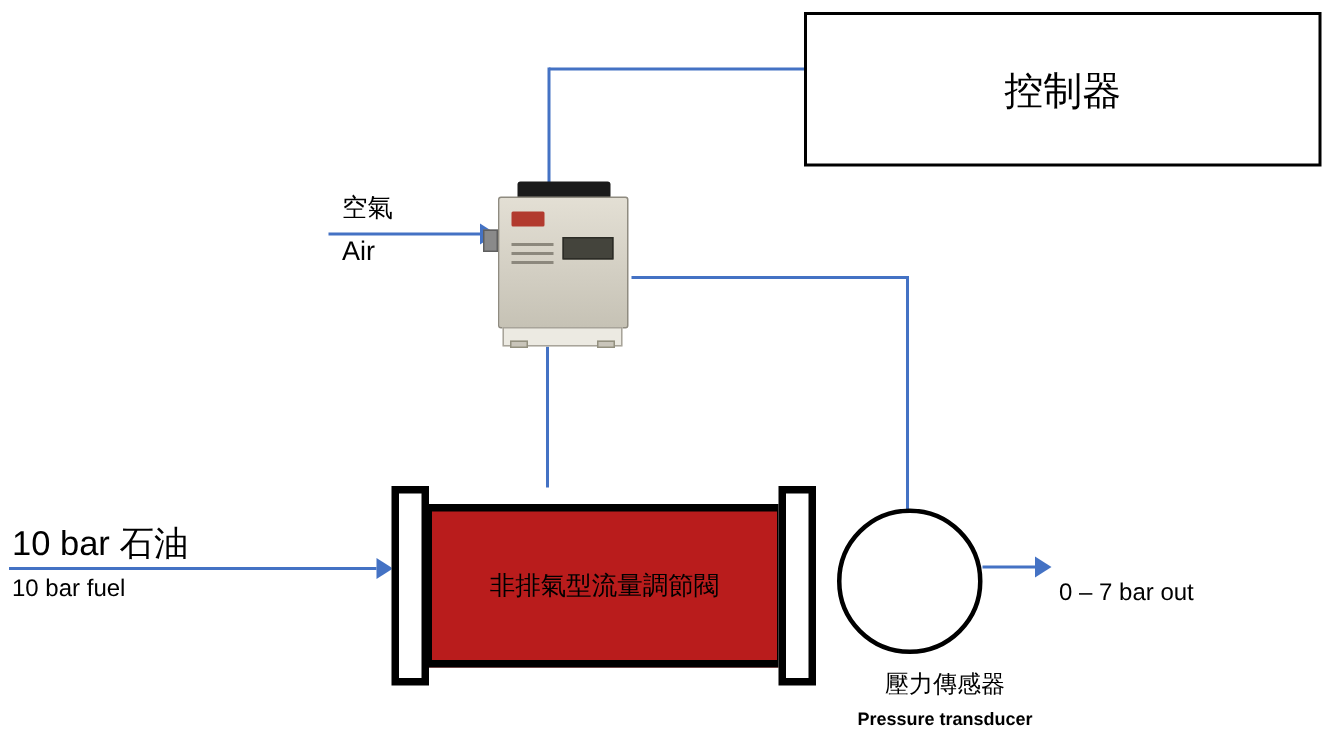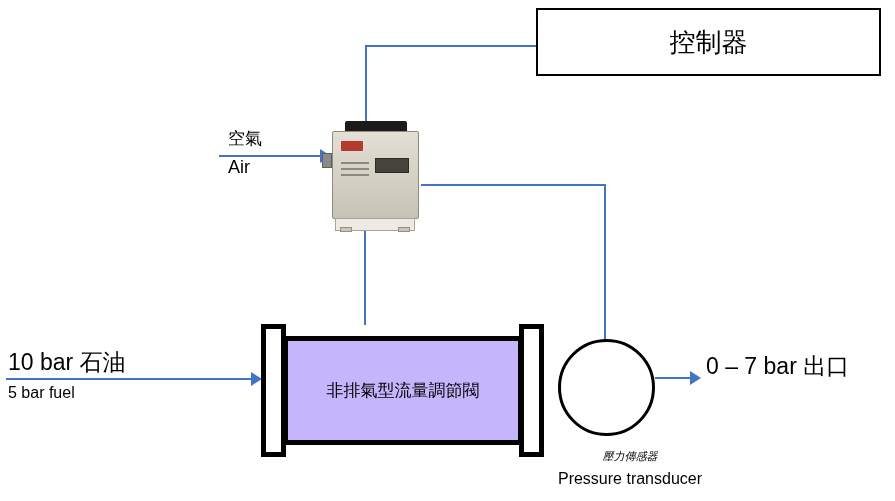--- a/index.html
+++ b/index.html
@@ -19,21 +19,21 @@
     position: absolute;
     width: 0; height: 0;
     border-top: 7px solid transparent;
     border-bottom: 7px solid transparent;
     border-left: 11px solid #4472c4;
   }
 
   
   .controller-box {
     position: absolute;
-    left: 536px; top: 8px; width: 345px; height: 68px;
+    left: 536px; top: 8px; width: 345px; height: 103px;
     border: 2px solid #000; background: #fff;
     display: flex; flex-direction: column; align-items: center; justify-content: center;
   }
   .controller-box .zh { font-size: 26px; line-height: 34px; }
   .controller-box .en { font-size: 24px; line-height: 30px; }
 
   
   .device { position: absolute; left: 330px; top: 121px; width: 92px; height: 110px; }
   .device-topcap { position: absolute; left: 15px; top: 0; width: 62px; height: 11px; background: #1b1b1b; border-radius: 2px 2px 0 0; }
   .device-body {
@@ -45,21 +45,21 @@
   .device-logo { position: absolute; left: 8px; top: 9px; width: 22px; height: 10px; background: #b23a2e; border-radius: 1px; }
   .device-screen { position: absolute; left: 42px; top: 26px; width: 34px; height: 15px; background: #44443c; border: 1px solid #2c2c26; }
   .device-lines { position: absolute; left: 8px; top: 30px; width: 28px; }
   .device-lines i { display: block; height: 2px; background: #8c887d; margin-bottom: 4px; }
   .device-base { position: absolute; left: 5px; bottom: 0; width: 80px; height: 13px; background: #eceae2; border: 1px solid #a8a49a; }
   .device-foot { position: absolute; bottom: -1px; width: 12px; height: 5px; background: #c9c5ba; border: 1px solid #93907f; }
 
   
   .reg-body {
     position: absolute; left: 283px; top: 336px; width: 240px; height: 109px;
-    border: 5px solid #000; background: #c4b5fd;
+    border: 5px solid #000; background: #b91c1c;
     display: flex; flex-direction: column; align-items: center; justify-content: center;
   }
   .reg-body .zh { font-size: 17px; line-height: 24px; }
   .reg-body .en { font-size: 16px; line-height: 22px; }
   .flange {
     position: absolute; top: 324px; width: 25px; height: 133px;
     border: 5px solid #000; background: #fff;
   }
   .flange.left  { left: 261px; }
   .flange.right { left: 519px; }
@@ -70,22 +70,22 @@
     border: 3px solid #000; border-radius: 50%; background: #fff;
   }
 
   
   .lbl { position: absolute; white-space: nowrap; font-size: 16px; line-height: 22px; }
   .lbl.zh { font-size: 23px; }
   .air-labels { position: absolute; left: 228px; top: 128px; width: 76px; }
   .air-labels .zh { font-size: 17px; line-height: 22px; }
   .air-labels .en { font-size: 18px; line-height: 22px; margin-top: 6px; }
   .transducer-labels { position: absolute; left: 540px; top: 445px; width: 180px; text-align: center; }
-  .transducer-labels .zh { font-size: 11px; line-height: 23px; font-style: italic; }
-  .transducer-labels .en { font-size: 16px; line-height: 22px; }
+  .transducer-labels .zh { font-size: 16px; line-height: 23px; }
+  .transducer-labels .en { font-size: 12px; line-height: 22px; font-weight: bold; }
 </style>
 </head>
 <body>
 
 <div class="canvas">
 
   <div class="line" style="left:366px; top:45px; width:170px; height:2px;"></div>
   <div class="line" style="left:365px; top:45px; width:2px; height:78px;"></div>
 
   <div class="line" style="left:421px; top:184px; width:185px; height:2px;"></div>
@@ -130,22 +130,22 @@
 
   <div class="reg-body">
     <div class="zh">非排氣型流量調節閥</div>
   </div>
   <div class="flange left"></div>
   <div class="flange right"></div>
 
   <div class="transducer-circle"></div>
 
   <div class="lbl zh" style="left:8px; top:351px;">10 bar 石油</div>
-  <div class="lbl" style="left:8px; top:382px;">5 bar fuel</div>
+  <div class="lbl" style="left:8px; top:382px;">10 bar fuel</div>
 
-  <div class="lbl zh" style="left:706px; top:355px;">0 – 7 bar 出口</div>
+  <div class="lbl" style="left:706px; top:385px;">0 – 7 bar out</div>
 
   <div class="transducer-labels">
     <div class="zh">壓力傳感器</div>
     <div class="en">Pressure transducer</div>
   </div>
 
 </div>
 
 </body></html>

